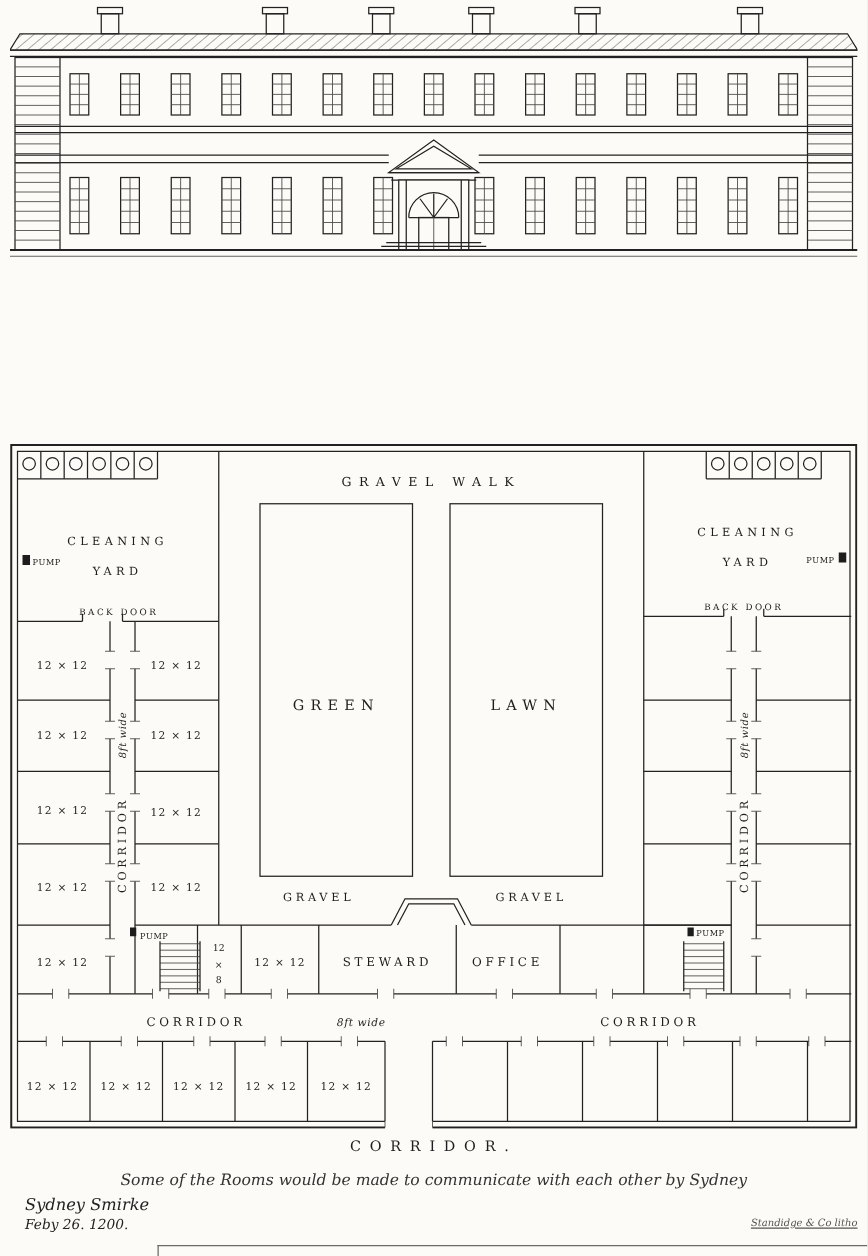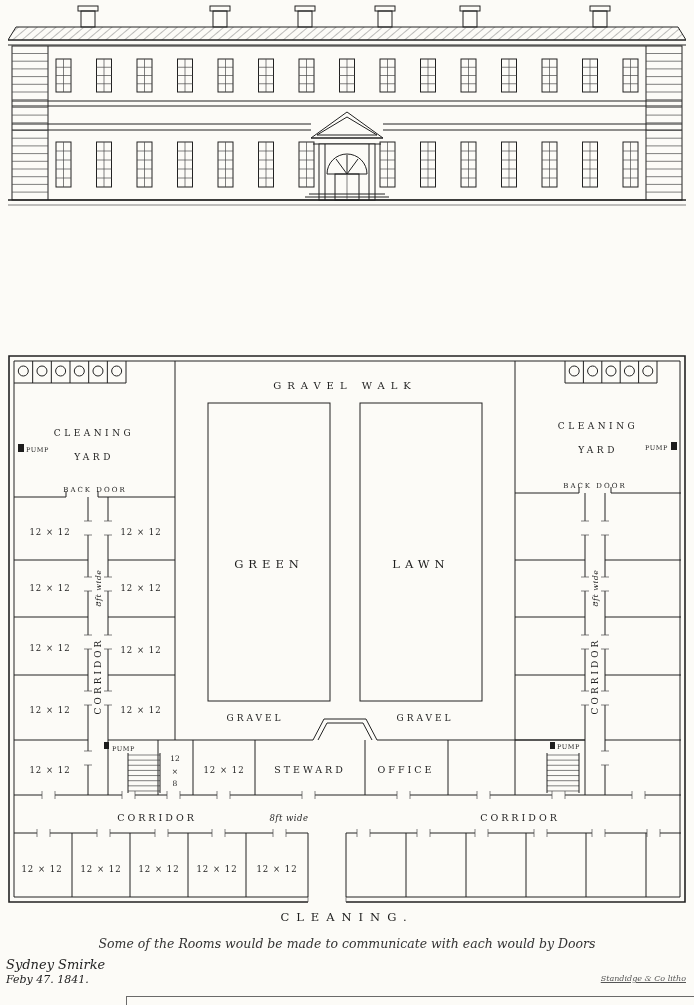--- a/index.html
+++ b/index.html
@@ -14,21 +14,21 @@
   svg text{fill:#1d1d1d;font-family:"DejaVu Serif",serif;}
   #caption{position:absolute;top:224px;left:0;width:100%;text-align:center;
            font-family:"Liberation Sans",sans-serif;font-size:13px;font-weight:700;
            letter-spacing:7px;color:#2b2b2b;}
   #elev-wrap{position:absolute;left:8px;top:4px;width:678px;height:205px;}
   #plan-wrap{position:absolute;left:8px;top:355px;width:678px;height:548px;}
   #entrance-label{position:absolute;top:910px;left:8px;width:678px;text-align:center;
                   font-size:11.5px;letter-spacing:7px;color:#1d1d1d;}
   #note{position:absolute;top:936px;left:0;width:100%;text-align:center;
         font-style:italic;font-size:12.5px;color:#333;}
-  #sig{position:absolute;left:6px;top:957px;font-style:italic;color:#222;line-height:1.2;}
+  #sig{position:absolute;left:20px;top:957px;font-style:italic;color:#222;line-height:1.2;}
   #sig .l1{font-size:13px;}
   #sig .l2{font-size:11px;}
   #engraver{position:absolute;right:8px;top:974px;font-style:italic;font-size:8px;color:#555;text-decoration:underline;}
   #rule{position:absolute;left:126px;top:996px;width:568px;border-top:1px solid #6a6a6a;}
   #rule-tick{position:absolute;left:126px;top:996px;height:9px;border-left:1px solid #6a6a6a;}
 </style>
 </head>
 <body>
 
 <div class="page">
@@ -394,22 +394,22 @@
       <text x="512" y="466" text-anchor="middle" font-size="9.5" letter-spacing="3">CORRIDOR</text>
 
       <text x="34" y="517" text-anchor="middle" font-size="8.5" letter-spacing="1">12 × 12</text>
       <text x="93" y="517" text-anchor="middle" font-size="8.5" letter-spacing="1">12 × 12</text>
       <text x="151" y="517" text-anchor="middle" font-size="8.5" letter-spacing="1">12 × 12</text>
       <text x="209" y="517" text-anchor="middle" font-size="8.5" letter-spacing="1">12 × 12</text>
       <text x="269" y="517" text-anchor="middle" font-size="8.5" letter-spacing="1">12 × 12</text>
     </svg>
   </div>
 
-  <div id="entrance-label">CLEANING.</div>
-  <div id="note">Some of the Rooms would be made to communicate with each would by Doors</div>
+  <div id="entrance-label">CORRIDOR.</div>
+  <div id="note">Some of the Rooms would be made to communicate with each other by Sydney</div>
   <div id="sig">
     <div class="l1">Sydney Smirke</div>
-    <div class="l2">Feby 47. 1841.</div>
+    <div class="l2">Feby 26. 1200.</div>
   </div>
   <div id="engraver">Standidge &amp; Co litho</div>
   <div id="rule"></div>
   <div id="rule-tick"></div>
 </div>
 
 </body></html>

